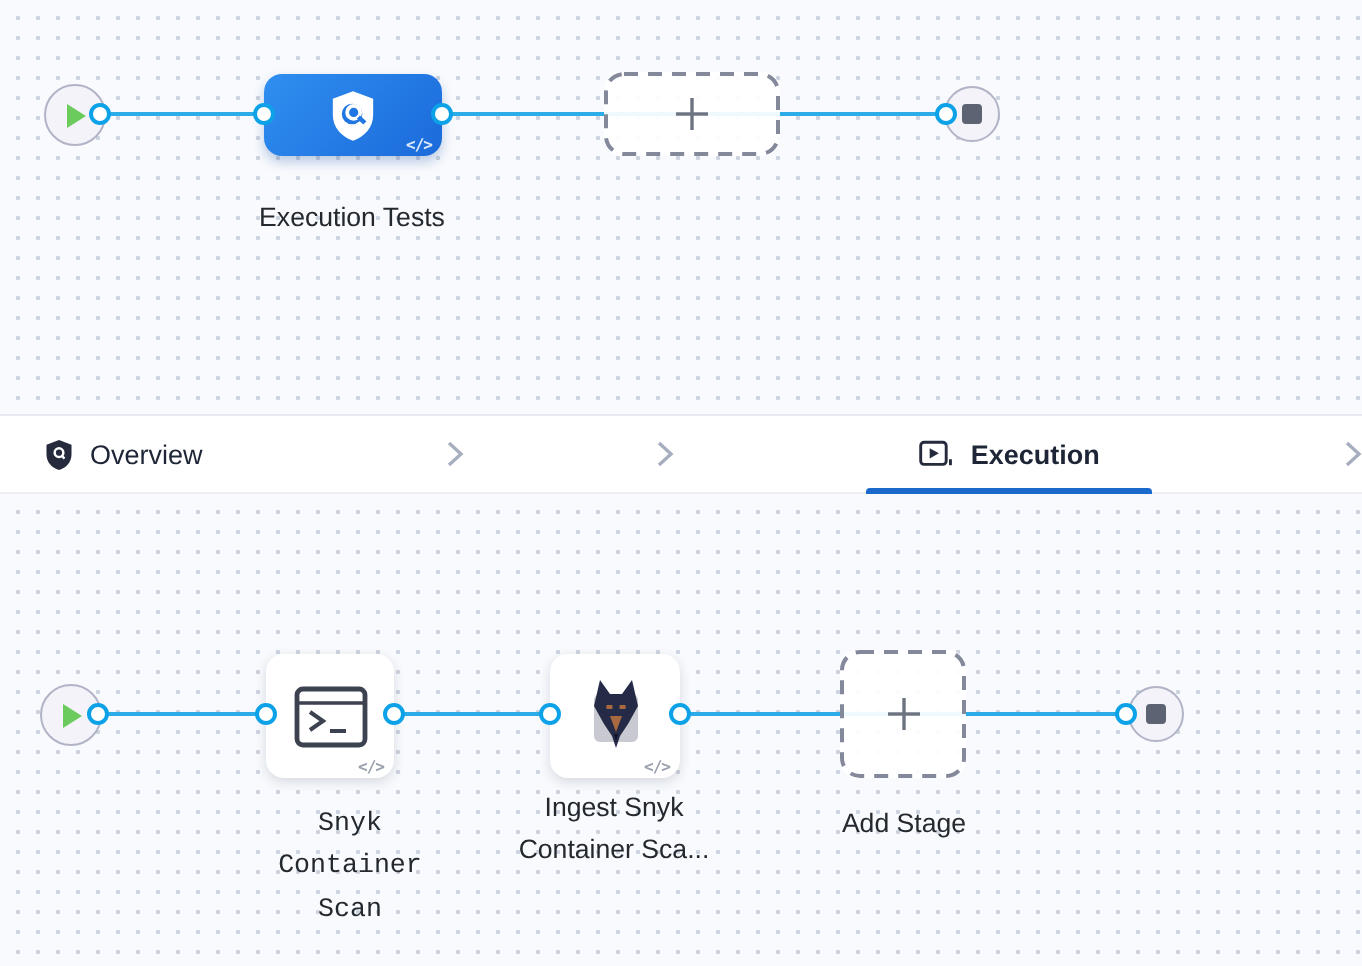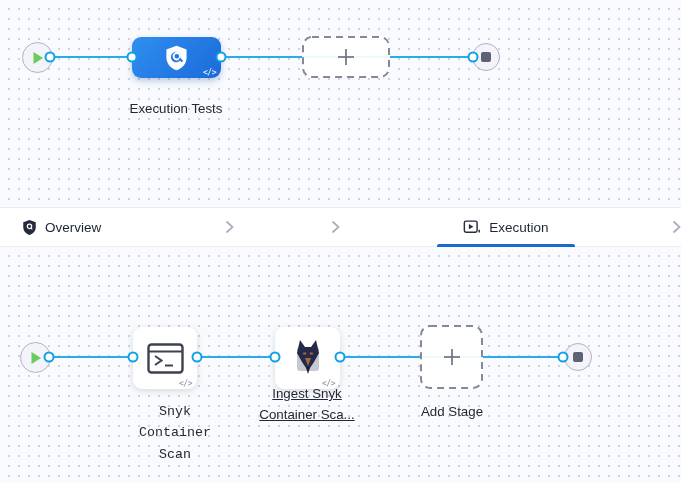--- a/index.html
+++ b/index.html
@@ -69,21 +69,21 @@
     display:flex; align-items:center; justify-content:space-between;
     z-index:10;
   }
   .tab {
     position:relative; height:100%; display:flex; align-items:center;
     padding:0 26px; gap:8px; cursor:pointer;
     font-size:13.5px; color:#1d2536;
   }
   .tab:first-child { padding-left:22px; }
   .tab:last-child { padding-right:22px; }
-  .tab.active { font-weight:normal; }
+  .tab.active { font-weight:bold; }
   .tab.active::after {
     content:""; position:absolute; left:0; right:0; bottom:-1px; height:3px;
     background:#1a6acd; border-radius:2px 2px 0 0;
   }
   .tab-icon { display:flex; align-items:center; }
   .chev { display:flex; align-items:center; }
 </style>
 </head>
 <body>
 
@@ -213,21 +213,21 @@
           <rect x="5" y="9" width="22" height="24" rx="3" fill="#c9cad1"></rect>
           <path d="M8 2 L13 9 L19 9 L24 2 L27 15 L22 24 L18 30 L16 36 L14 30 L10 24 L5 15 Z" fill="#252b47"></path>
           <path d="M13 20 L19 20 L16 28 Z" fill="#a8693f"></path>
           <rect x="11.2" y="14.5" width="3" height="2" fill="#a8693f"></rect>
           <rect x="17.8" y="14.5" width="3" height="2" fill="#a8693f"></rect>
           <path d="M15 29 L17 29 L16 33 Z" fill="#11152b"></path>
         </svg>
       </span>
       <span class="code-badge on-white">&lt;/&gt;</span>
     </div>
-    <div class="node-label" style="left:255px; top:136px; width:104px;text-decoration:underline;">Ingest Snyk Container Sca...</div>
+    <div class="node-label" style="left:255px; top:146px; width:104px;">Ingest Snyk Container Sca...</div>
 
     <div class="dashed-box" style="left:420px; top:78px; width:63px; height:64px;">
       <svg class="frame" width="63" height="64">
         <rect x="1" y="1" width="61" height="62" rx="9" fill="none" stroke="#83889a" stroke-width="2" stroke-dasharray="7 5"></rect>
       </svg>
       <svg width="22" height="22" viewBox="0 0 22 22">
         <line x1="11" y1="3" x2="11" y2="19" stroke="#6d7380" stroke-width="1.7"></line>
         <line x1="3" y1="11" x2="19" y2="11" stroke="#6d7380" stroke-width="1.7"></line>
       </svg>
     </div>

